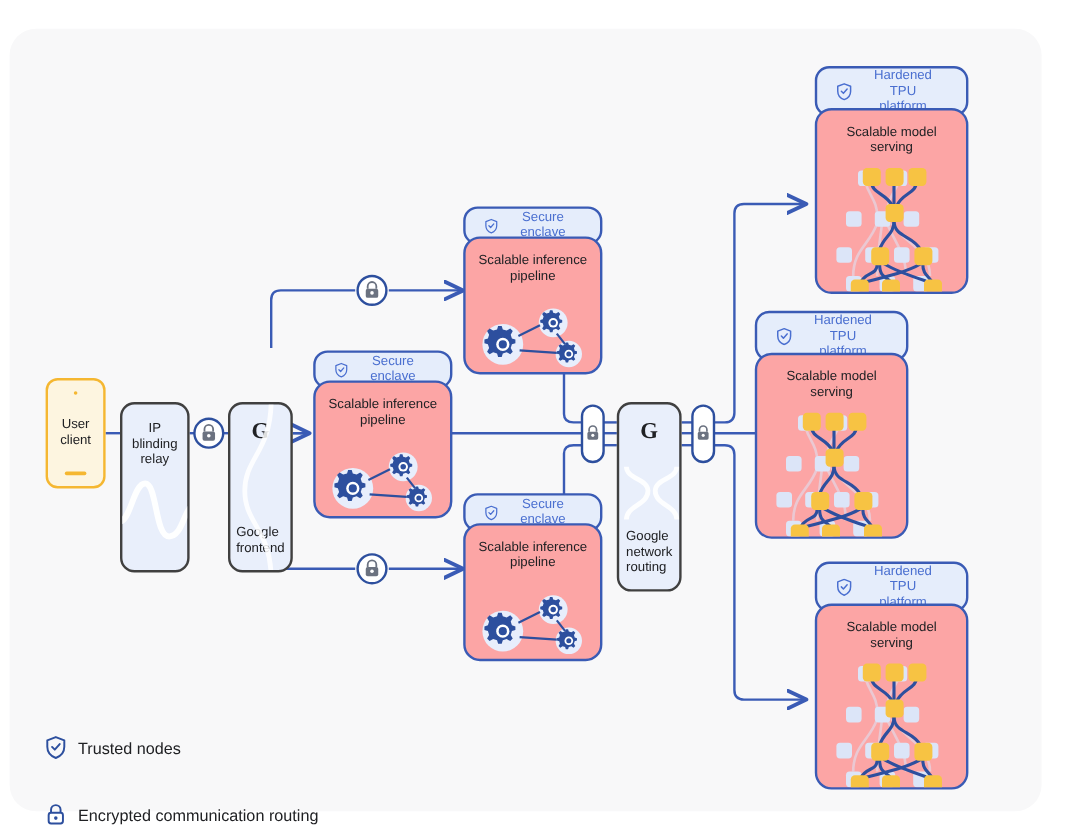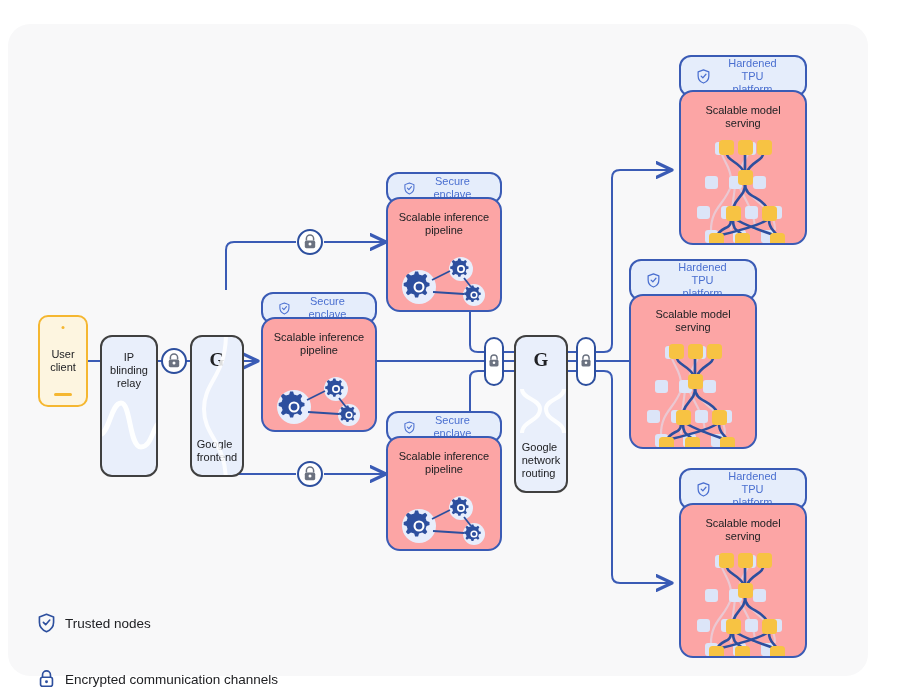--- a/index.html
+++ b/index.html
@@ -481,17 +481,17 @@
         <path d="M7.6 13.2 L10.8 16.4 L16.6 9.8" fill="none" stroke="#2d4f9e" stroke-width="2.3" stroke-linecap="round" stroke-linejoin="round"></path>
       </svg>
       <span class="ltxt">Trusted nodes</span>
     </div>
     <div class="lrow">
       <svg width="17" height="20" viewBox="0 0 24 28">
         <path d="M6.4,12 V8.2 a5.6,5.6 0 0 1 11.2,0 V12" fill="none" stroke="#2d4f9e" stroke-width="2.3"></path>
         <rect x="3.6" y="11.6" width="16.8" height="12.6" rx="2.8" fill="none" stroke="#2d4f9e" stroke-width="2.3"></rect>
         <circle cx="12" cy="17.9" r="2.1" fill="#2d4f9e"></circle>
       </svg>
-      <span class="ltxt">Encrypted communication channels</span>
+      <span class="ltxt">Encrypted communication routing</span>
     </div>
   </div>
 
 </div>
 
 </body></html>

